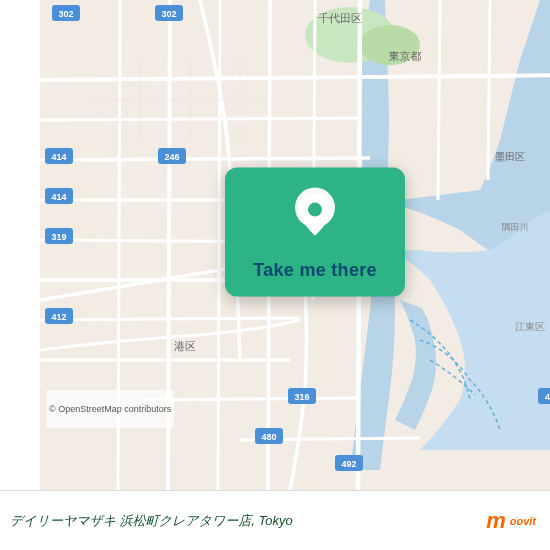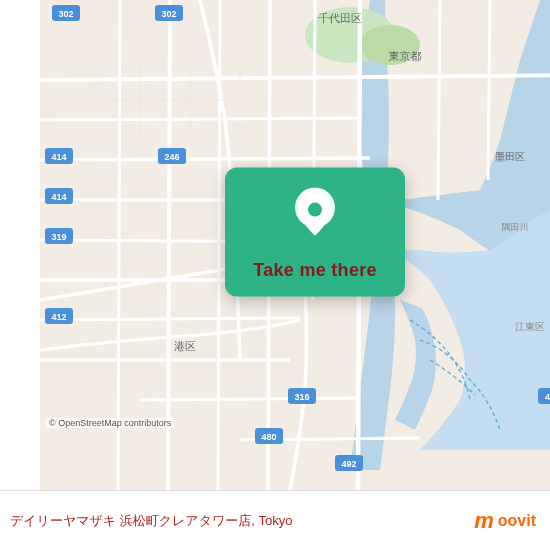--- a/index.html
+++ b/index.html
@@ -44,72 +44,74 @@
       min-width: 180px;
     }
 
     #location-pin {
       margin-bottom: 10px;
     }
 
     #take-me-there-btn {
       background: transparent;
       border: none;
-      color: #7f1d1d;
+      color: #0c4a6e;
       font-size: 18px;
       font-weight: 600;
       cursor: pointer;
       letter-spacing: 0.3px;
       white-space: nowrap;
     }
 
     #bottom-bar {
       width: 550px;
       height: 60px;
       background: white;
       display: flex;
       align-items: center;
       justify-content: space-between;
       padding: 0 14px 0 10px;
       border-top: 1px solid #ddd;
     }
 
     #destination-text {
       font-size: 13px;
-      color: #b91c1c;
+      color: #14532d;
       flex: 1;
+      font-style: italic;
     }
 
     #moovit-logo {
       display: flex;
       align-items: center;
       gap: 4px;
     }
 
     #moovit-m {
       font-size: 22px;
       font-weight: 900;
       color: #ff6600;
       font-style: italic;
     }
 
     #moovit-word {
-      font-size: 16px;
+      font-size: 11px;
       font-weight: 700;
       color: #ff6600;
+      font-style: italic;
     }
 
     #osm-attribution {
       position: absolute;
       bottom: 62px;
       left: 6px;
       font-size: 9px;
       color: #555;
       background: rgba(255,255,255,0.7);
-      padding: 0 3px;
+      padding: 14px 3px;
       border-radius: 2px;
       text-align: right;
     }
   </style>
 </head>
 <body>
 
 <div id="map-container">
 
   <svg id="map-bg" viewBox="0 0 550 490" xmlns="http://www.w3.org/2000/svg">

